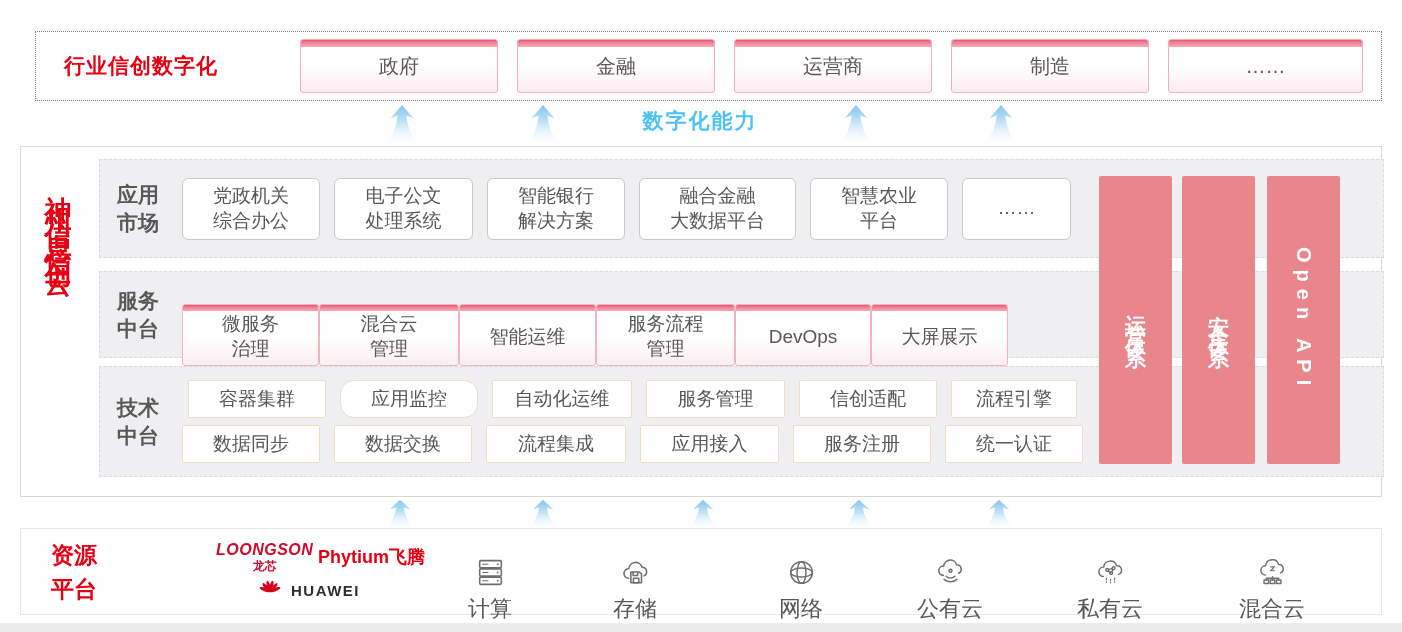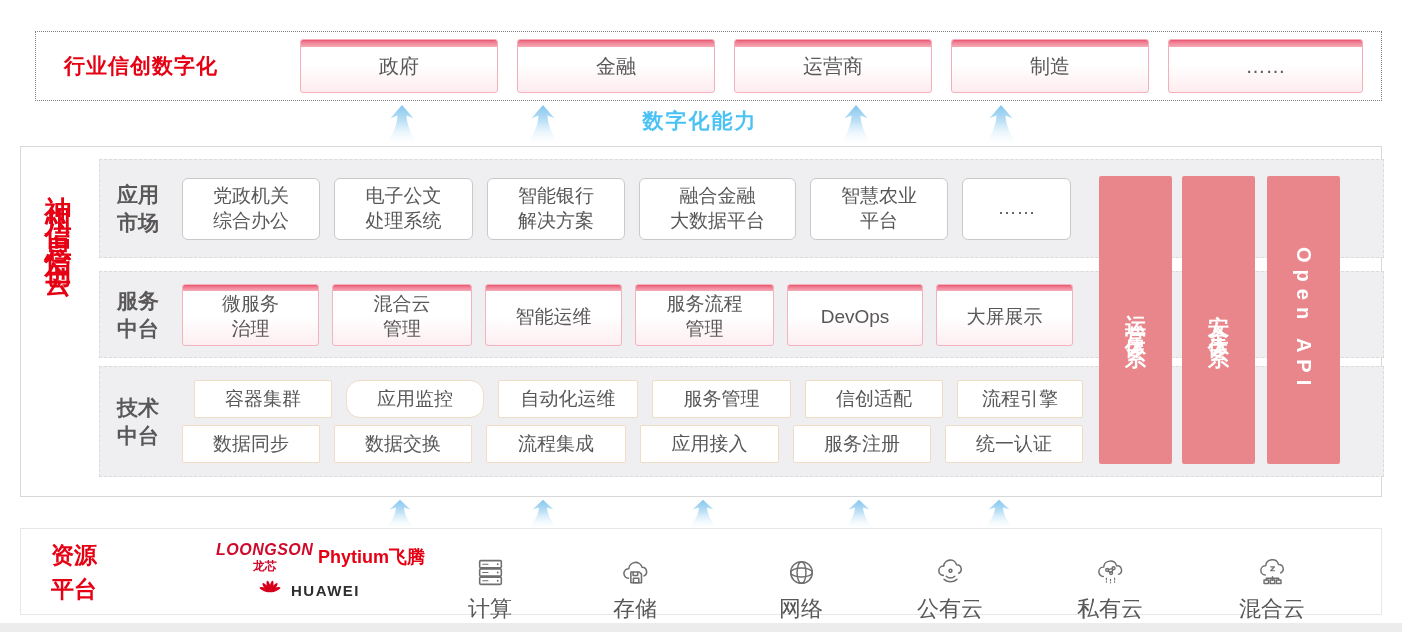--- a/index.html
+++ b/index.html
@@ -20,21 +20,21 @@
   .arrow{position:absolute;pointer-events:none;}
   .capability-label{position:absolute;left:590px;top:107px;width:220px;text-align:center;font-size:21px;font-weight:bold;color:#4cc2f4;letter-spacing:2px;}
 
   
   .main-box{position:absolute;left:20px;top:146px;width:1362px;height:351px;border:1px solid #d8d8d8;background:#fff;box-sizing:border-box;}
   .main-title{position:absolute;left:22px;top:27px;writing-mode:vertical-lr;text-orientation:upright;
     font-size:27px;font-weight:bold;color:#e60013;letter-spacing:13px;line-height:30px;}
   .p-row{position:absolute;left:78px;width:1285px;background:#efeef0;border:1px dashed #dcdada;box-sizing:border-box;}
   .row-label{position:absolute;left:17px;top:50%;transform:translateY(-50%);width:48px;font-size:21px;font-weight:bold;color:#595757;line-height:1.35;word-break:break-all;}
   .row-boxes{position:absolute;left:82px;top:0;height:100%;display:flex;align-items:center;}
-  .row-boxes.cols{flex-direction:column;justify-content:center;gap:7px;align-items:flex-end;}
+  .row-boxes.cols{flex-direction:column;justify-content:center;gap:7px;align-items:center;}
   .sub-row{display:flex;}
   .box{box-sizing:border-box;display:flex;align-items:center;justify-content:center;text-align:center;
     color:#595757;font-size:19px;line-height:1.3;white-space:pre-line;}
   .box.plain{height:62px;background:#fff;border:1px solid #c9c9c9;border-radius:6px;}
   .box.pink{position:relative;height:62px;background:linear-gradient(180deg,#ffffff 52%,#fdeef1 100%);
     border:1px solid #f3b3bf;border-radius:3px;padding-top:5px;overflow:hidden;}
   .box.pink::before{content:"";position:absolute;top:0;left:0;right:0;height:6px;
     background:linear-gradient(180deg,#e9536e 0%,#ef7d91 35%,#f6abb7 100%);}
   .box.tech{height:38px;background:#fff;border:1px solid #eedcc5;border-radius:2px;}
 
@@ -114,21 +114,21 @@
 解决方案</div>
             <div class="box plain" style="width: 157px;">融合金融
 大数据平台</div>
             <div class="box plain" style="width: 138px;">智慧农业
 平台</div>
             <div class="box plain" style="width: 109px;">……</div>
           </div>
         </div>
         <div class="p-row" style="top: 124px; height: 87px;">
           <div class="row-label">服务中台</div>
-          <div class="row-boxes" style="gap: 13px;">
+          <div class="row-boxes" style="gap: 0; margin-top: 20px;">
             <div class="box pink" style="width: 137px;">微服务
 治理</div>
             <div class="box pink" style="width: 140px;">混合云
 管理</div>
             <div class="box pink" style="width: 137px;">智能运维</div>
             <div class="box pink" style="width: 139px;">服务流程
 管理</div>
             <div class="box pink" style="width: 136px;">DevOps</div>
             <div class="box pink" style="width: 137px;">大屏展示</div>
           </div>

